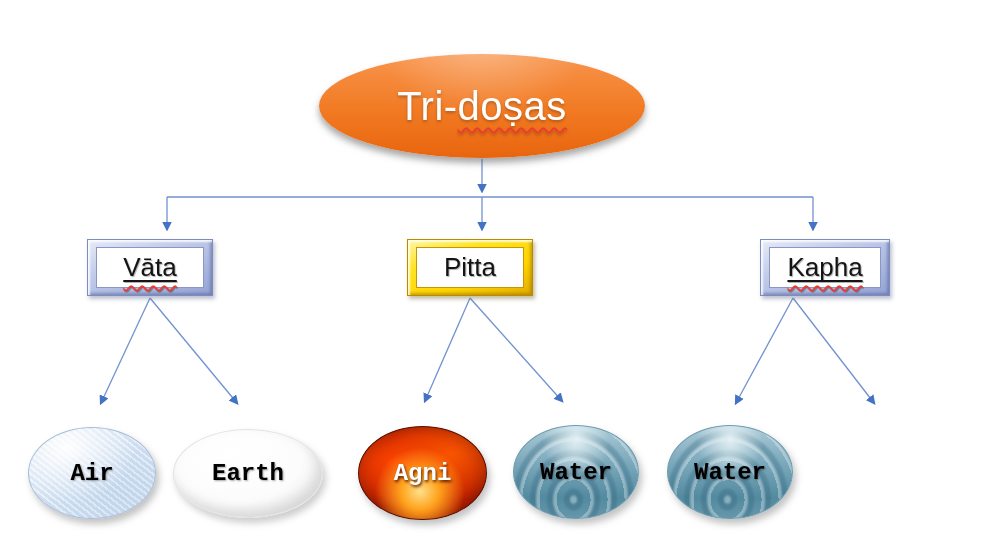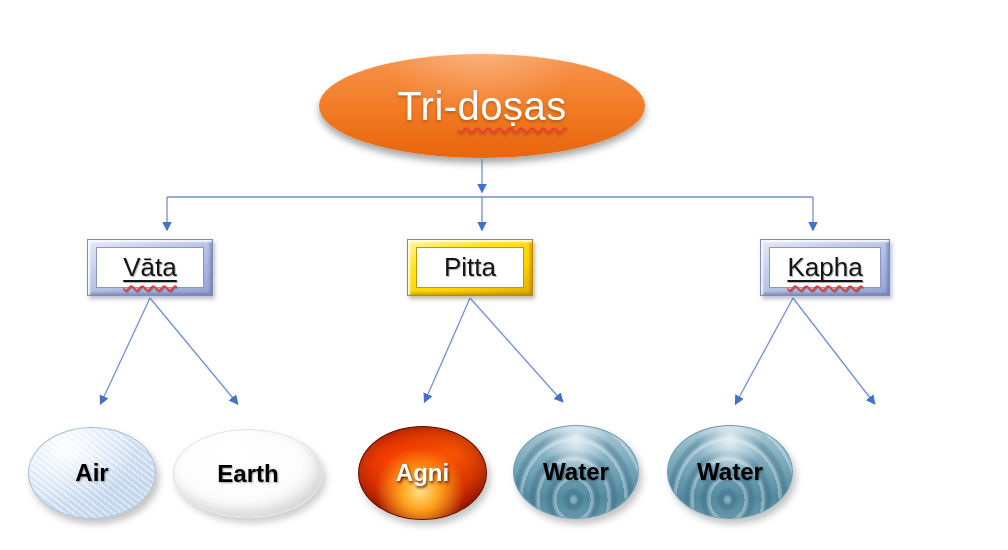--- a/index.html
+++ b/index.html
@@ -63,21 +63,21 @@
   .solid-underline {
     text-decoration:underline solid #141414 2px;
     text-underline-offset:4px;
     text-decoration-skip-ink:none;
   }
 
   
   .leaf {
     border-radius:50%;
     box-shadow:3px 5px 7px rgba(120,120,120,.45);
-    font-family:Liberation Sans, sans-serif; font-weight:bold; font-size:24px;
+    font-family:Liberation Mono, monospace; font-weight:bold; font-size:24px;
   }
   .leaf-label { color:#000; text-shadow:1px 1px 2px rgba(0,0,0,.35); white-space:nowrap; }
 
   .tex-air {
     background:
       radial-gradient(ellipse at 30% 22%, rgba(255,255,255,.95), rgba(255,255,255,0) 55%),
       repeating-linear-gradient(38deg, rgba(255,255,255,.45) 0 2px, rgba(198,216,238,.45) 2px 5px),
       radial-gradient(ellipse at 72% 75%, #BCD2EA 0%, rgba(188,210,234,0) 60%),
       linear-gradient(150deg, #EAF2FB 0%, #D3E2F2 55%, #C0D4EA 100%);
     border:1px solid #A9BFD6;

